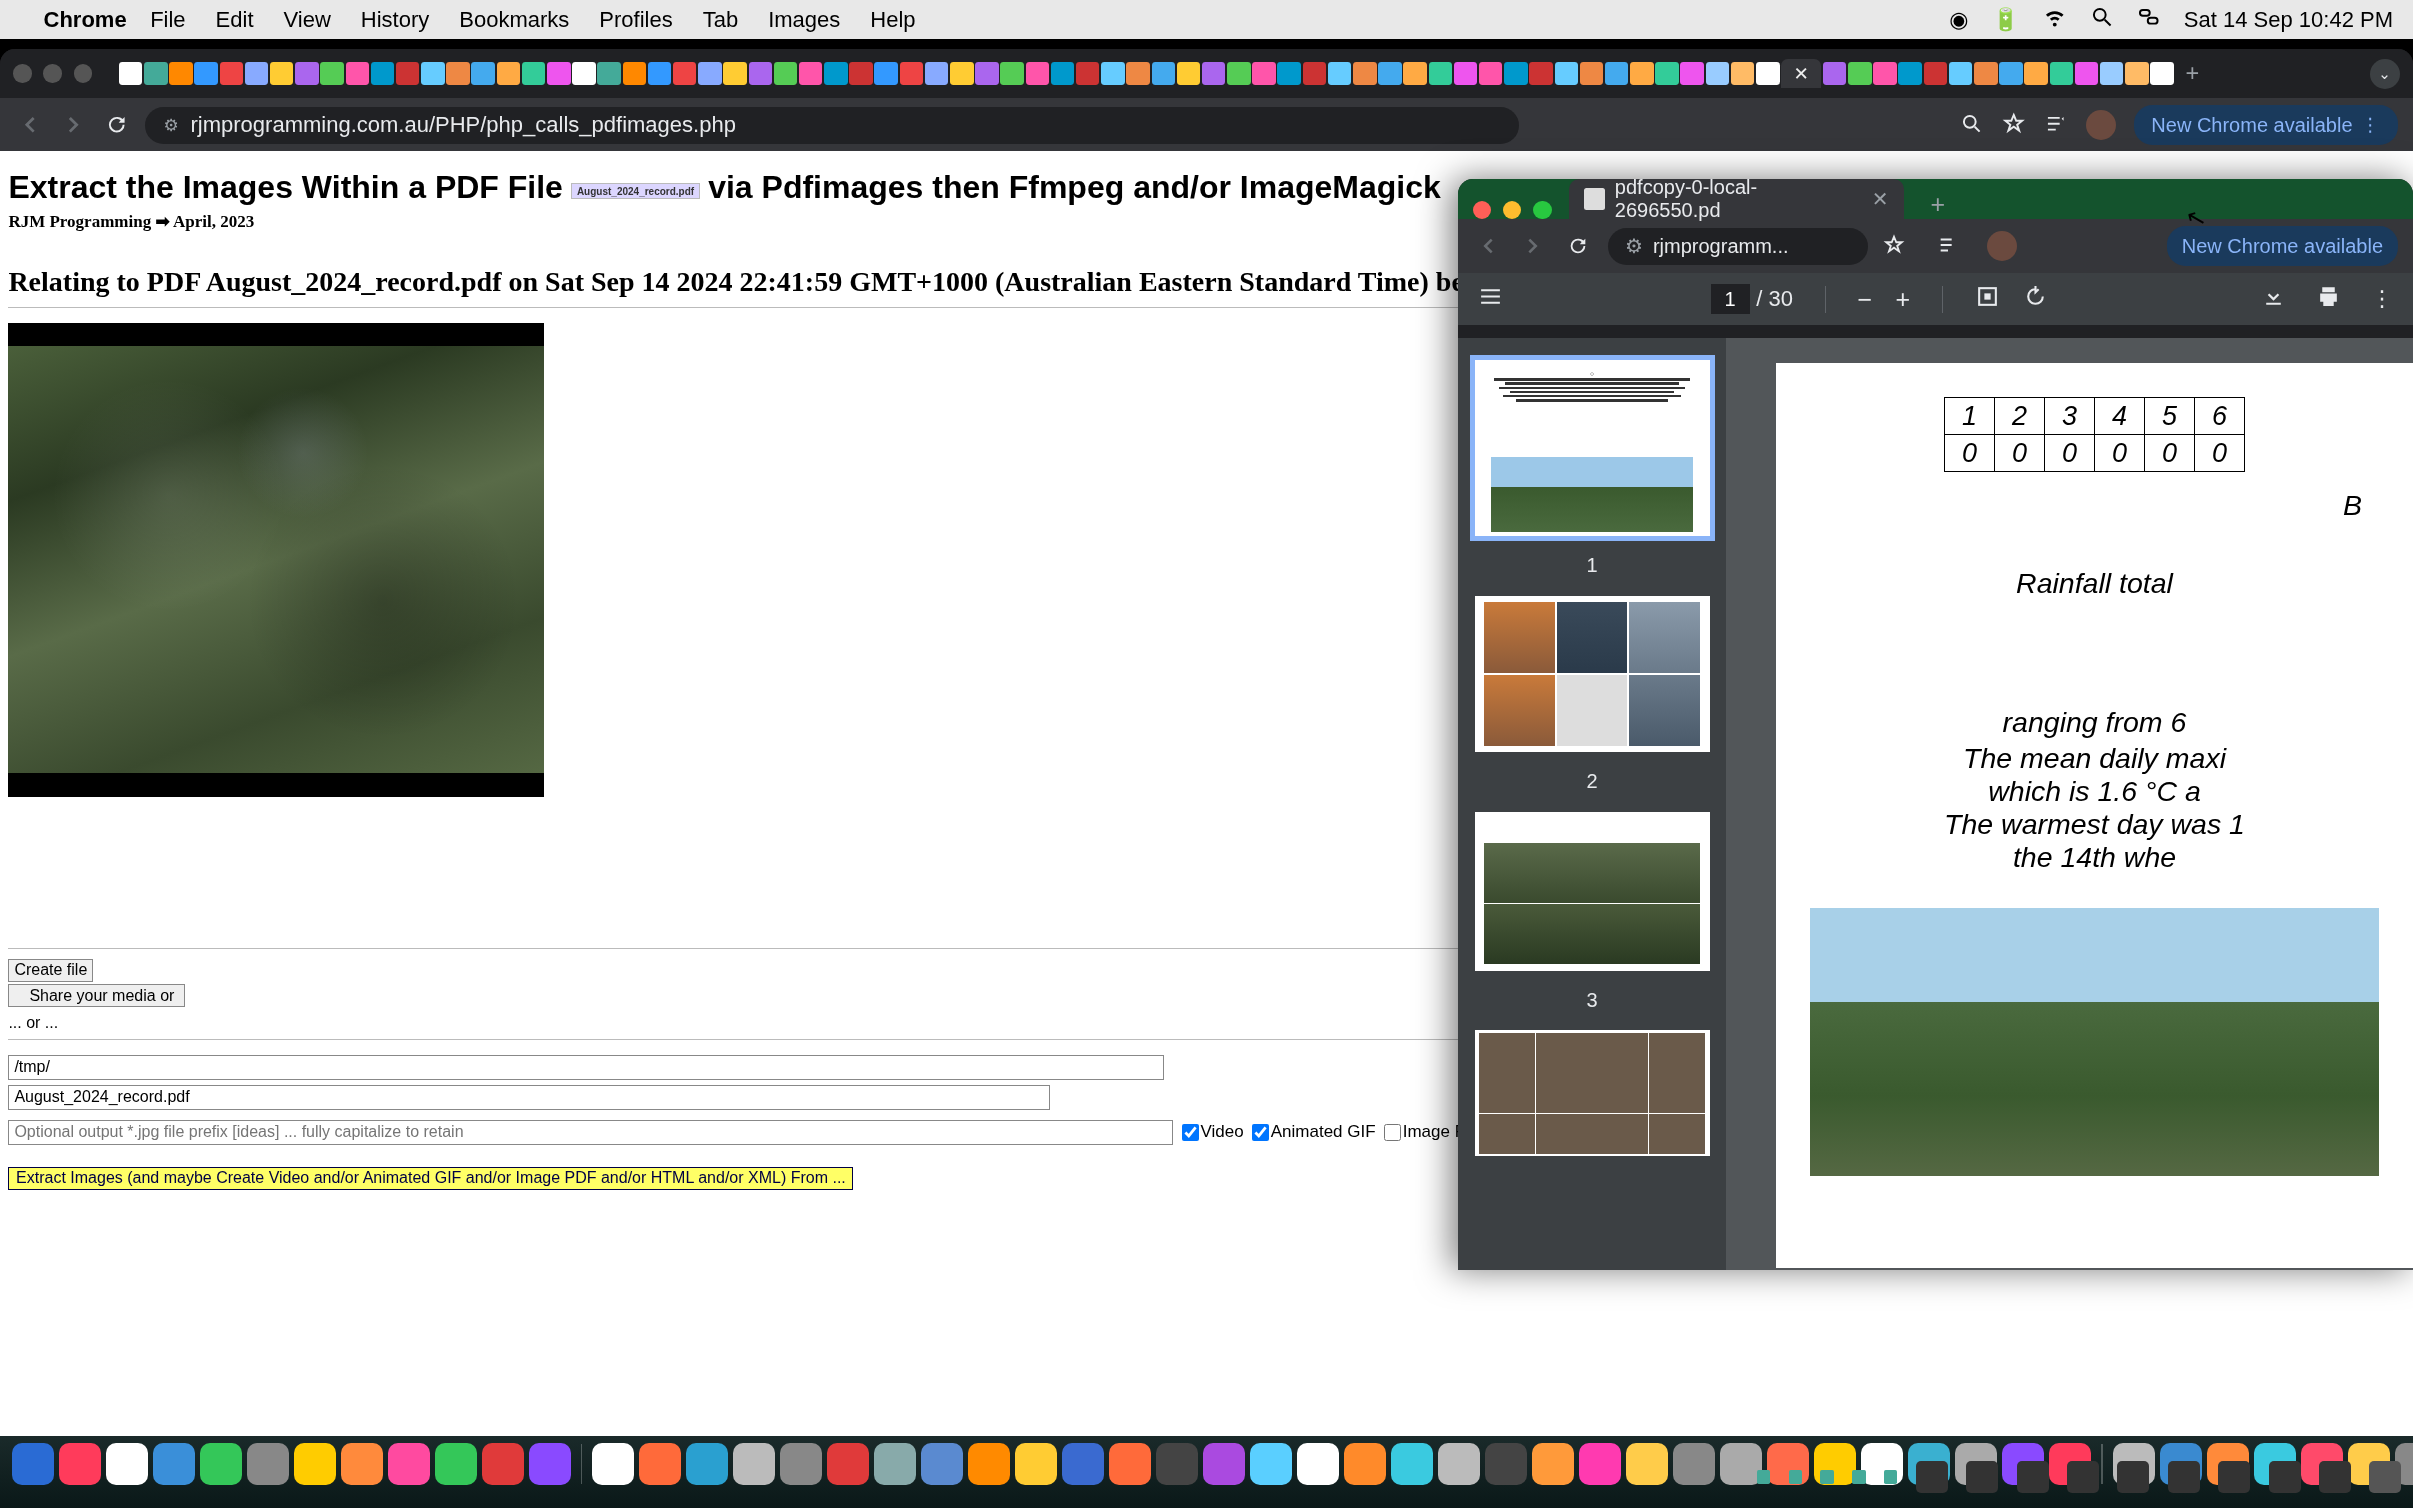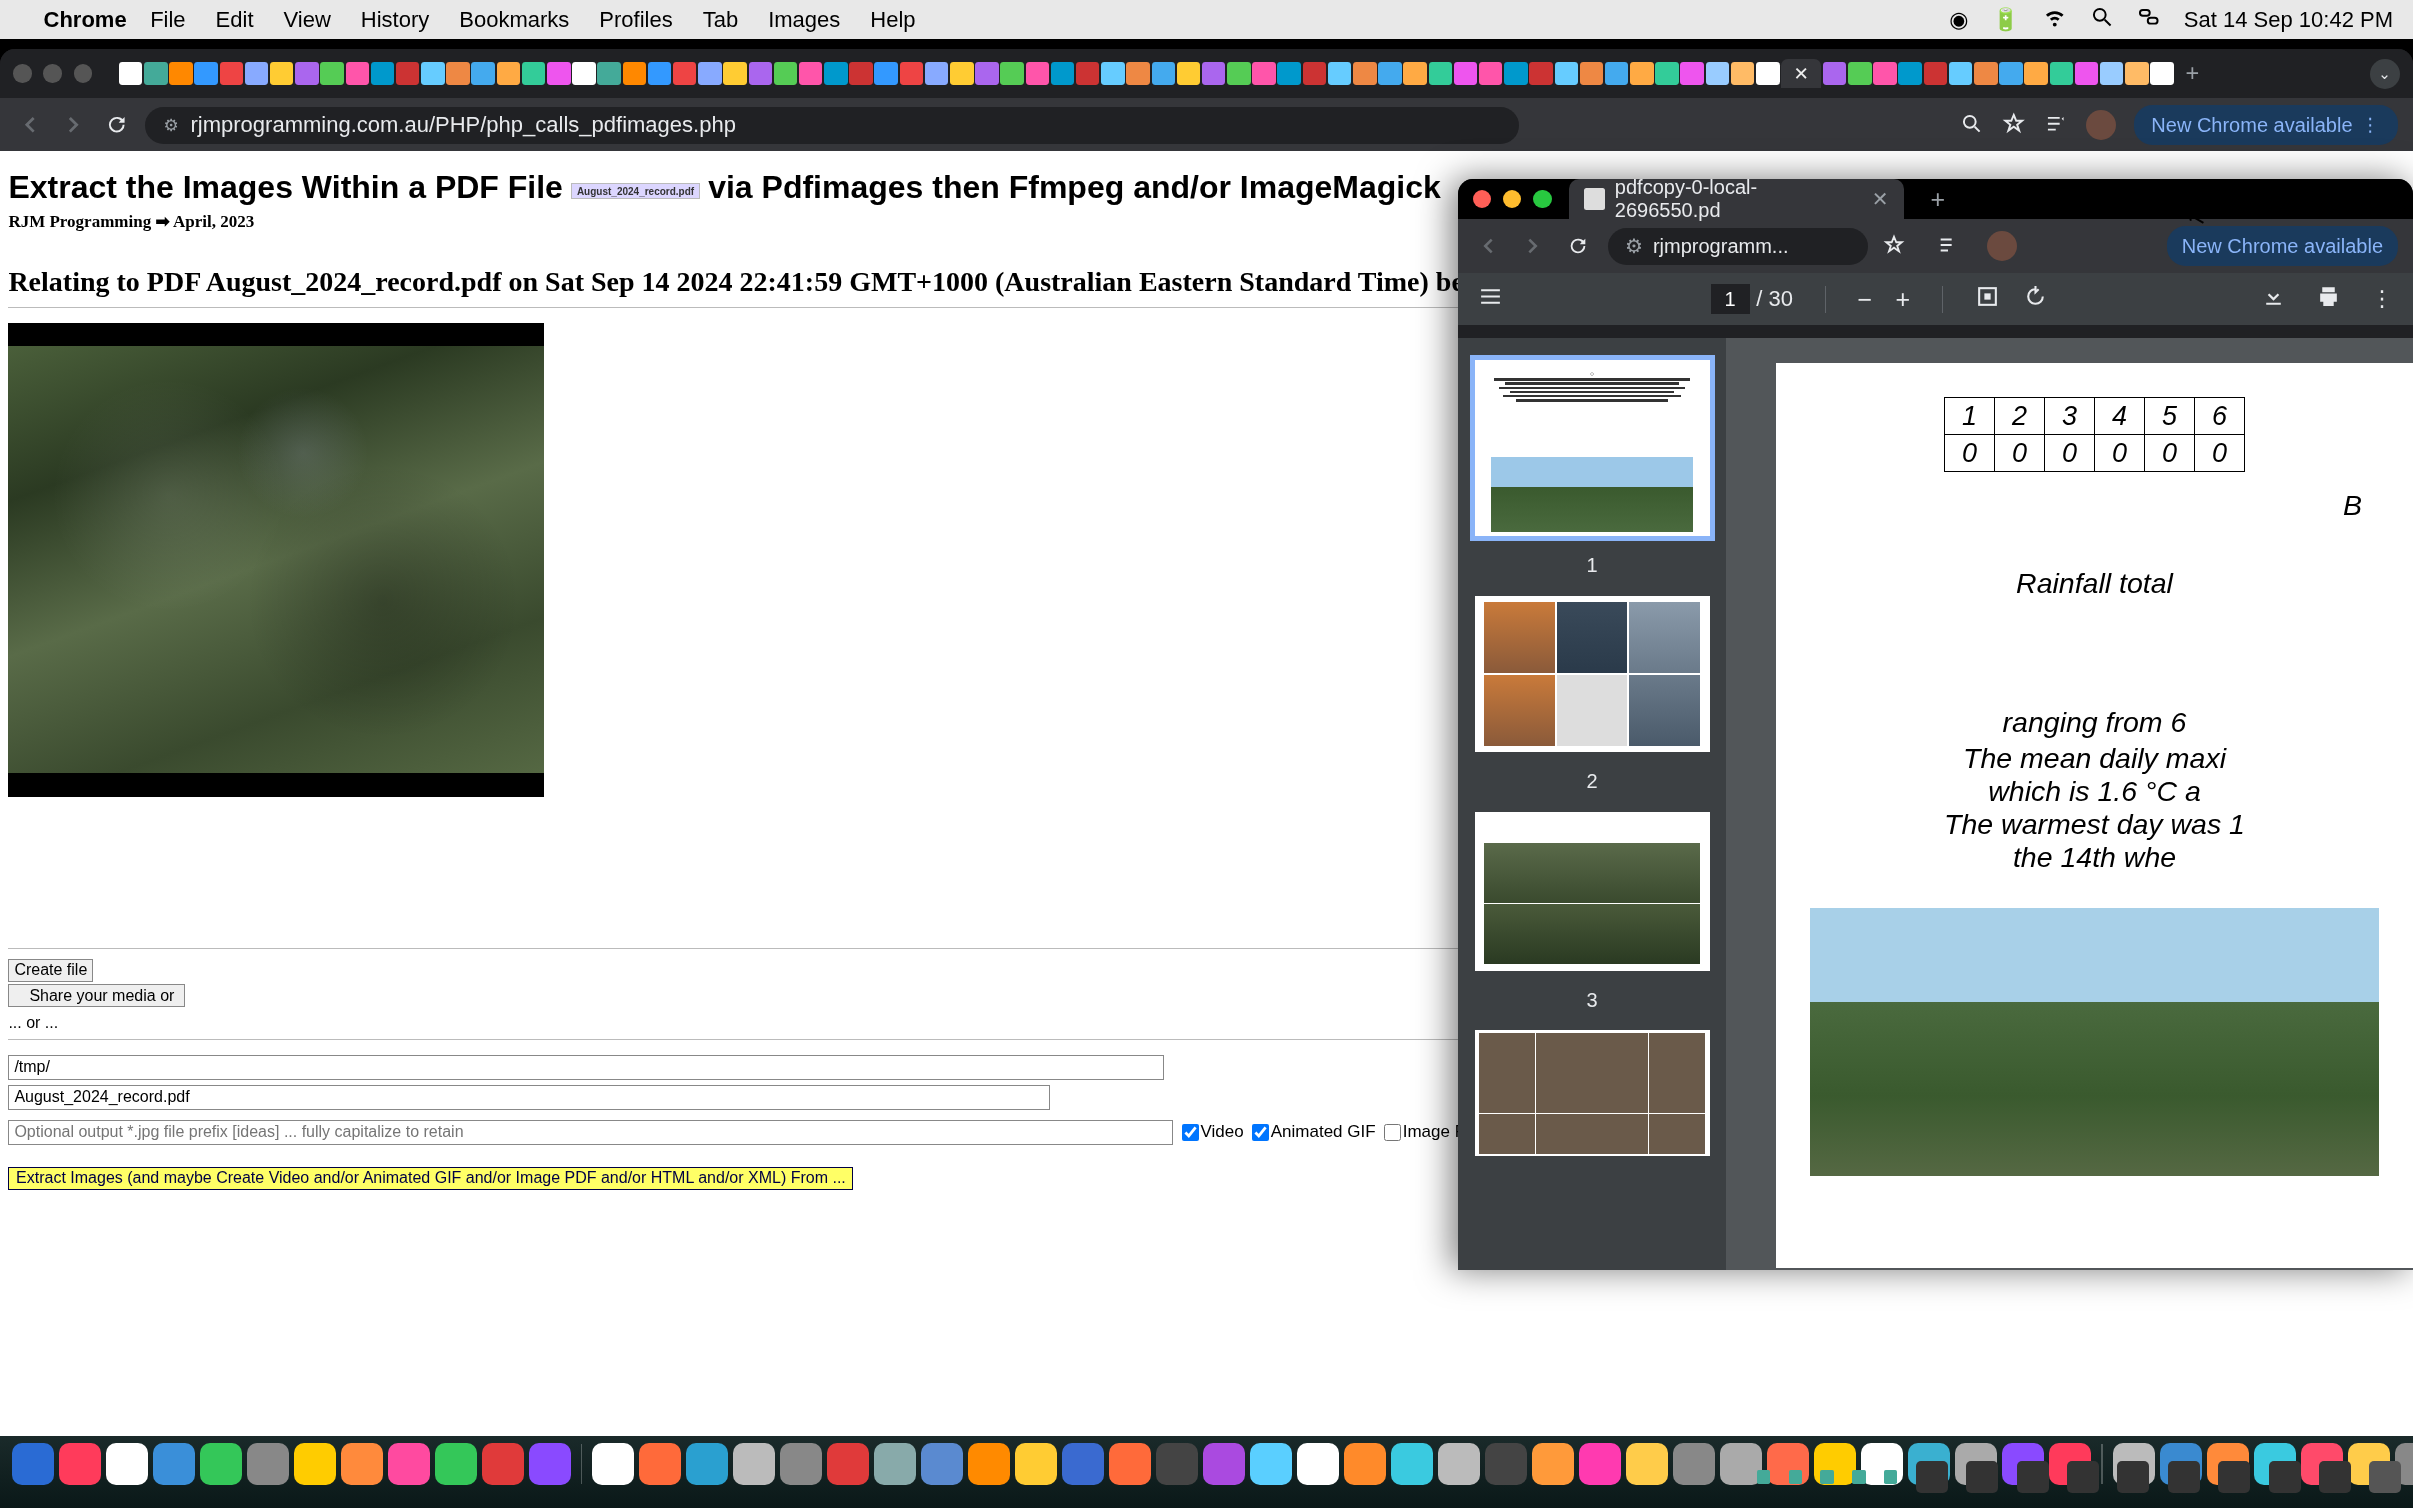--- a/index.html
+++ b/index.html
@@ -57,21 +57,21 @@
 .text-input.w1 { width: 1156px; }
 .text-input.w2 { width: 1042px; }
 .text-input.w3 { width: 1165px; }
 .opts-row { display:flex; align-items:center; gap:8.4px; margin-top:5px;}
 .opts-row label { font-size:17px; font-family: -apple-system, sans-serif; display:flex; align-items:center; gap:1.7px;}
 .opts-row input[type=checkbox]{ width:17px; height:17px; }
 .extract-btn { display:inline-block; background:#ffff66; border:1.7px solid #004; color:#004; font-size:16px; padding:1.7px 6.7px; margin-top:22px; font-family: -apple-system, sans-serif;}
 
 
 .chrome-pdf { position: absolute; top: 179px; left: 1458px; width: 955px; height: 1091px; background: #202124; border-radius: 15px 15px 0 0; overflow: hidden; box-shadow: -6.7px 0 34px rgba(0,0,0,.5); }
-.chrome-pdf .tabstrip2 { height: 40px; background: #000000; display:flex; align-items:center; padding:0 15px; gap:17px; }
+.chrome-pdf .tabstrip2 { height: 40px; background: #14532d; display:flex; align-items:flex-end; padding:0 15px; gap:17px; }
 .chrome-pdf .traffic2 { display:flex; gap:11.7px;}
 .chrome-pdf .traffic2 .c1{width:18.4px;height:18.4px;border-radius:50%;background:#ff5f57;}
 .chrome-pdf .traffic2 .c2{width:18.4px;height:18.4px;border-radius:50%;background:#febc2e;}
 .chrome-pdf .traffic2 .c3{width:18.4px;height:18.4px;border-radius:50%;background:#28c840;}
 .chrome-pdf .tab2 { background:#35363a; height:40px; border-radius:10px 10px 0 0; display:flex; align-items:center; padding:0 15px; gap:10px; color:#e8eaed; font-size:20px; max-width:335px;}
 .chrome-pdf .tab2 .x { margin-left:6.7px; color:#9aa0a6;}
 .chrome-pdf .tab2 .ico { width:22px;height:22px;background:#ddd;border-radius:2.5px;}
 .chrome-pdf .nt2 { color:#9aa0a6; font-size:25px; margin-left:10px;}
 .chrome-pdf .toolbar2 { height:54px; background:#35363a; display:flex; align-items:center; padding:0 15px; gap:15px;}
 .chrome-pdf .addr2 { flex:1; height:37px; background:#202124; border-radius:18.4px; display:flex; align-items:center; padding:0 17px; color:#e8eaed; font-size:20px; gap:10px; max-width: 260px;}

